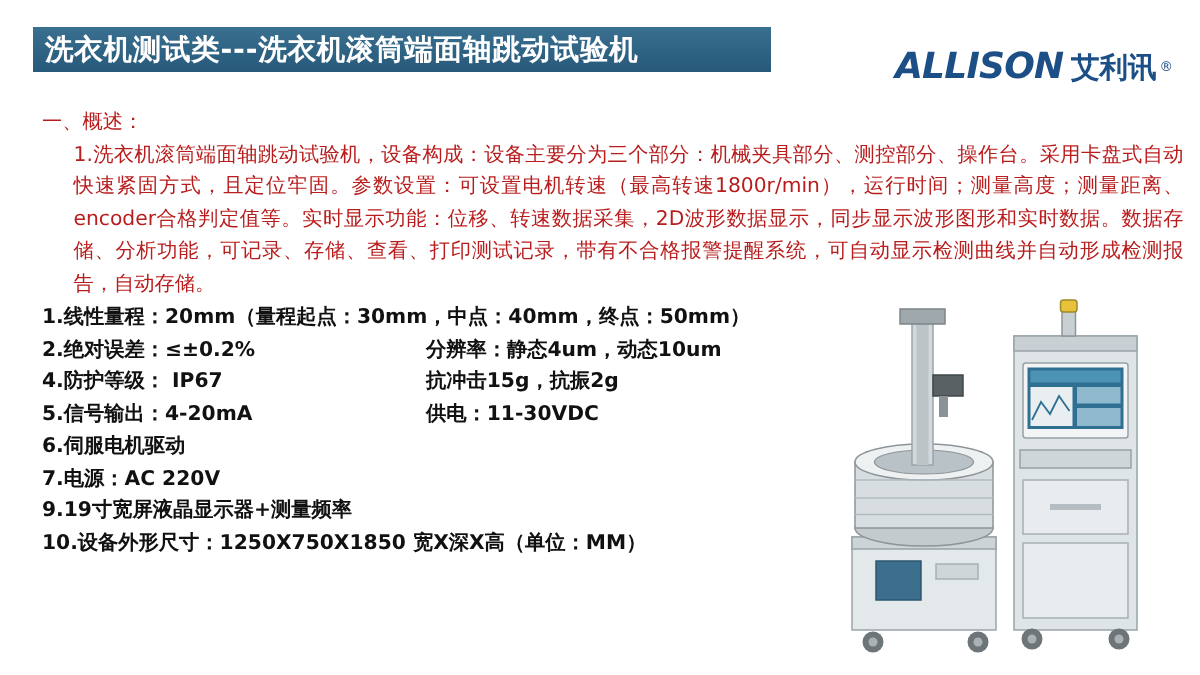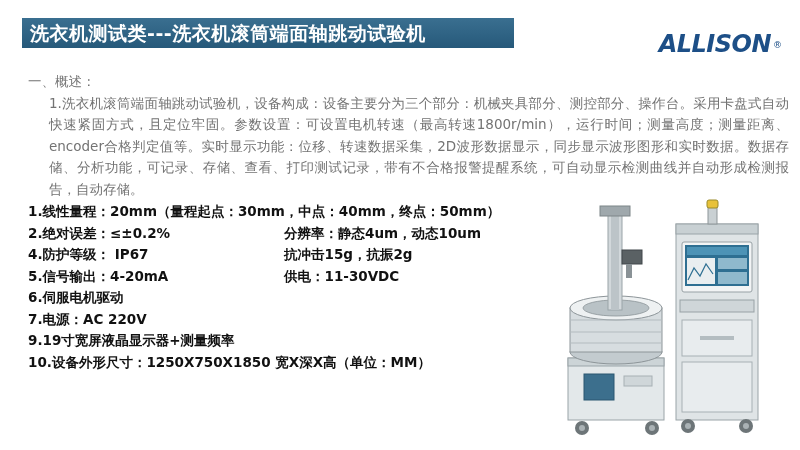--- a/index.html
+++ b/index.html
@@ -87,21 +87,21 @@
   
   .content {
     position: absolute;
     left: 28px;
     top: 70px;
     width: 742px;
   }
   .para {
     font-size: 13.5px;
     line-height: 21.5px;
-    color: #737373;
+    color: #b91c1c;
     font-family: "DejaVu Sans", "Liberation Sans", sans-serif;
     text-align: justify;
     margin: 0;
   }
   .block-1 {
     width: 740px;
     margin-left: 21px;
   }
   .section-head {
     margin-top: 1px;
@@ -142,20 +142,21 @@
 <body>
 
 <div class="page">
 
   <div class="header">
     <div class="title-band"></div>
     <div class="title-text">洗衣机测试类---洗衣机滚筒端面轴跳动试验机</div>
 
     <div class="logo">
       <span class="logo-word">ALLISON</span>
+      <span class="logo-cn">艾利讯</span>
       <span class="logo-reg">®</span>
     </div>
   </div>
 
   <div class="content">
     <p class="para section-head">一、概述：</p>
     <p class="para block-1">1.洗衣机滚筒端面轴跳动试验机，设备构成：设备主要分为三个部分：机械夹具部分、测控部分、操作台。采用卡盘式自动快速紧固方式，且定位牢固。参数设置：可设置电机转速（最高转速1800r/min），运行时间；测量高度；测量距离、encoder合格判定值等。实时显示功能：位移、转速数据采集，2D波形数据显示，同步显示波形图形和实时数据。数据存储、分析功能，可记录、存储、查看、打印测试记录，带有不合格报警提醒系统，可自动显示检测曲线并自动形成检测报告，自动存储。</p>
 
     <div class="spec-list">
       <div class="spec-row">

